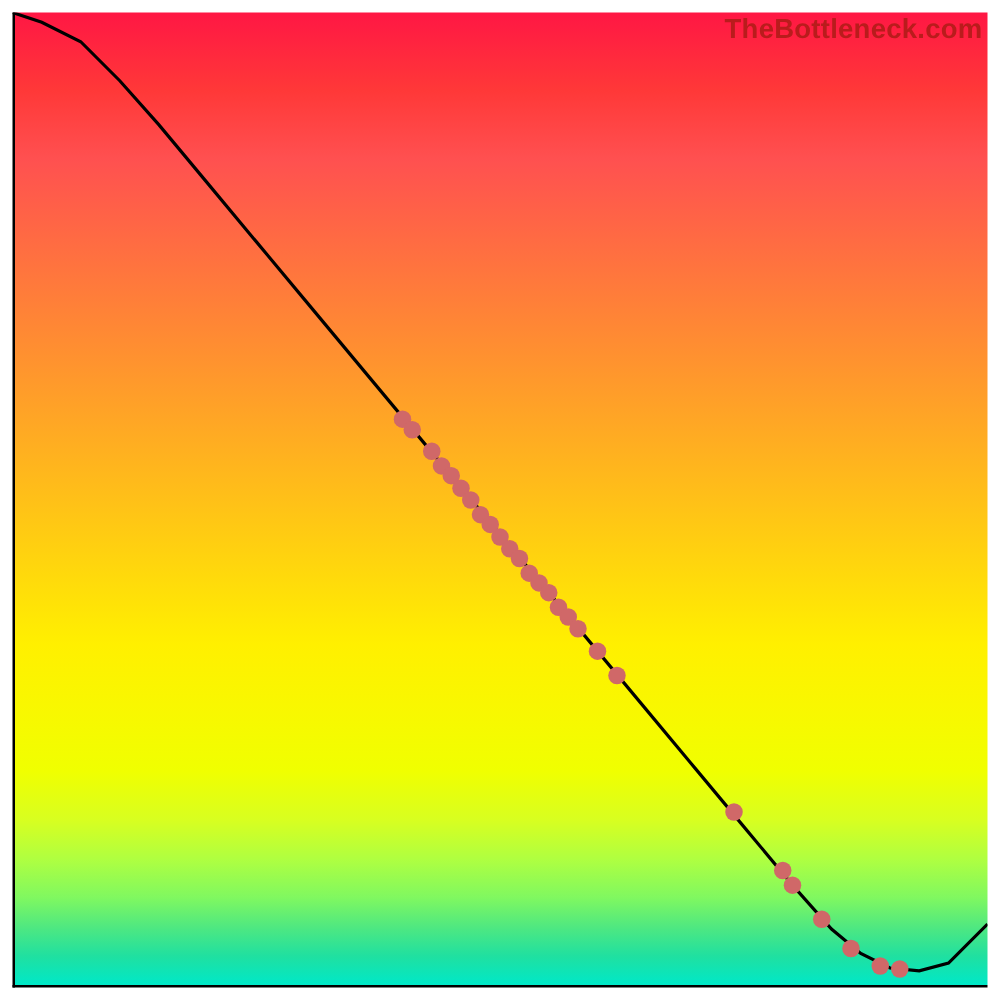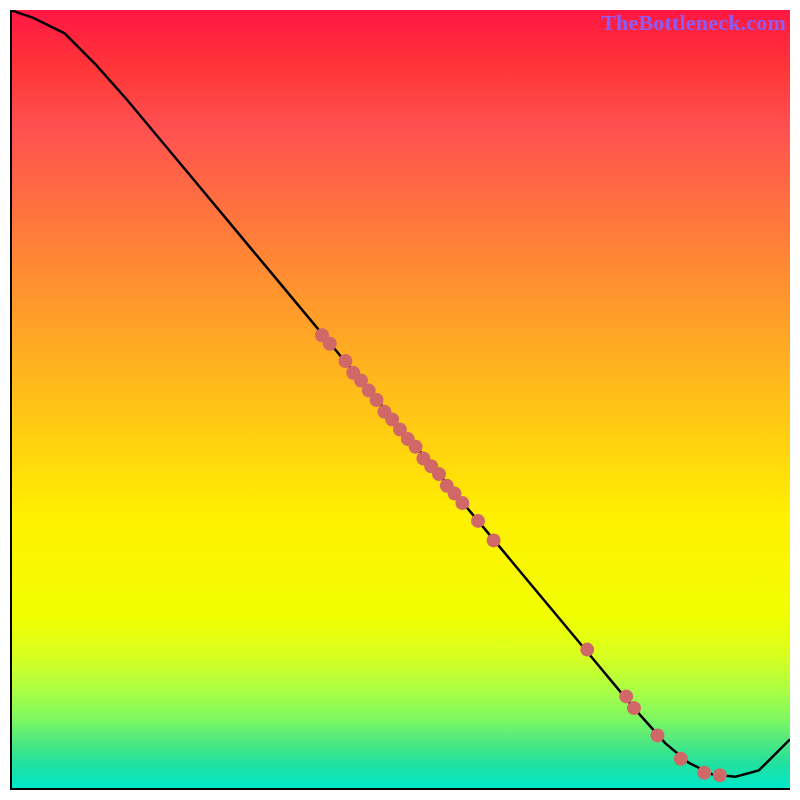--- a/index.html
+++ b/index.html
@@ -34,24 +34,24 @@
       #b0ff40 87%,
       #80f860 91%,
       #50e880 94%,
       #20e0a0 97%,
       #00e8c8 100%);
   }
   .watermark {
     position: absolute;
     top: 10px;
     right: 14px;
-    font-family: Liberation Serif, serif;
+    font-family: Liberation Sans, sans-serif;
     font-size: 22px;
     font-weight: bold;
-    color: #8b5cf6;
+    color: #b91c1c;
     letter-spacing: 0.2px;
     z-index: 10;
   }
   .curve-svg {
     position: absolute;
     left: 10px;
     top: 10px;
     width: 780px;
     height: 780px;
     z-index: 5;

